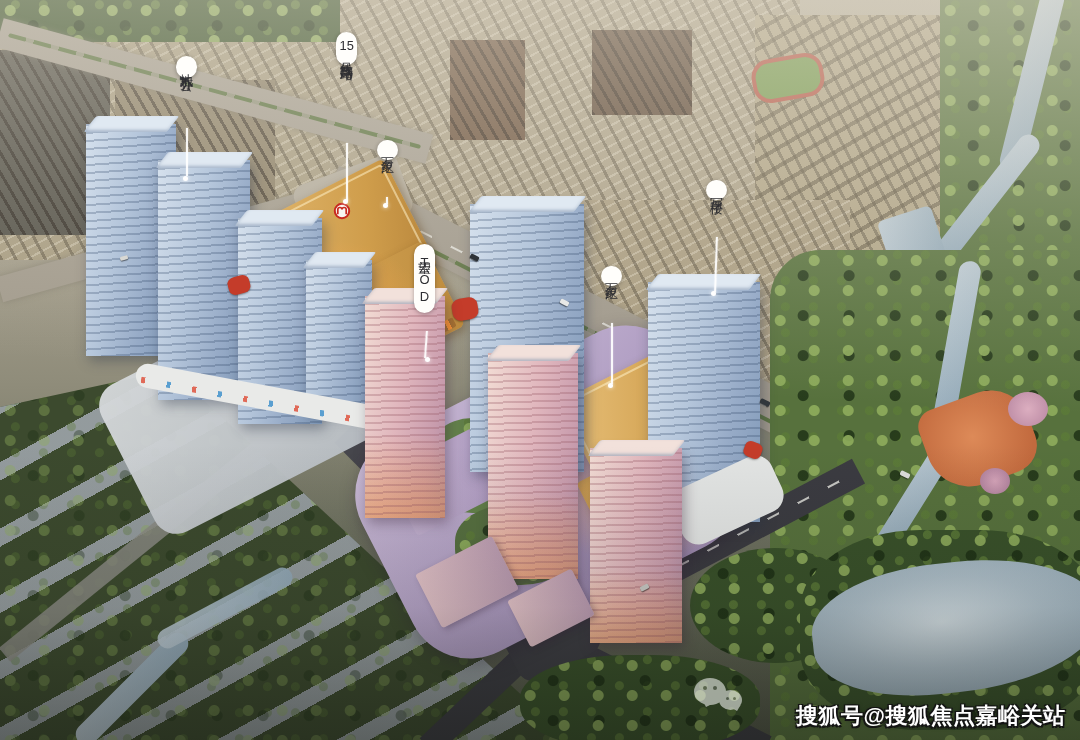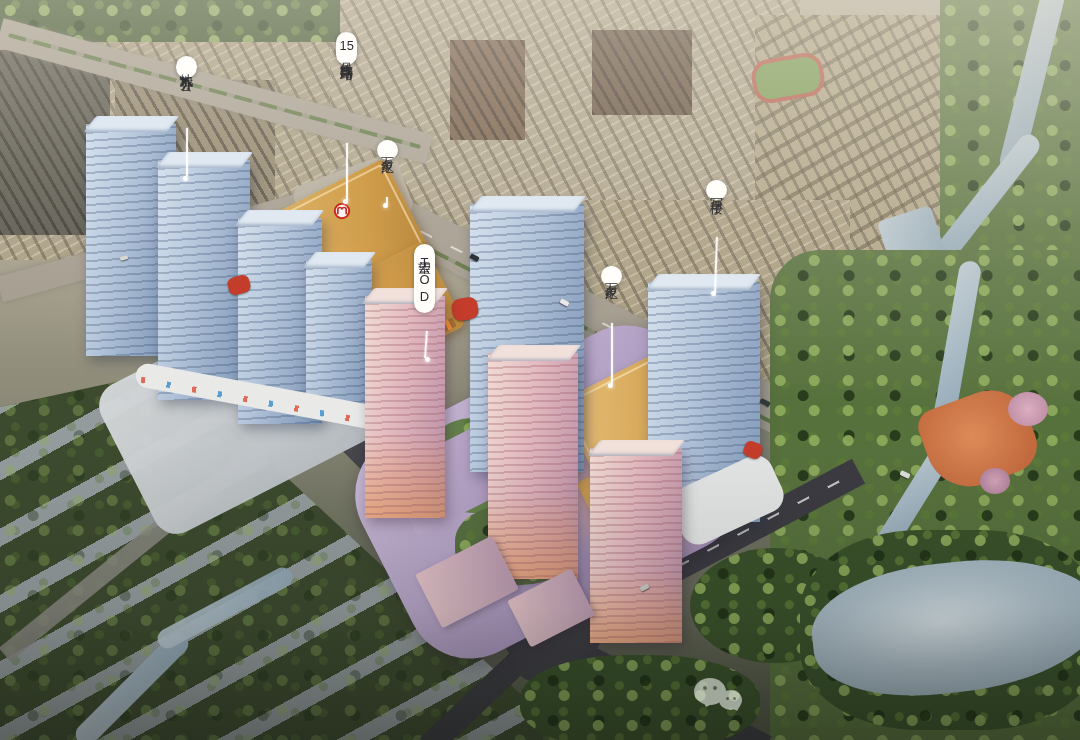--- a/index.html
+++ b/index.html
@@ -236,14 +236,15 @@
   <div class="wcwrap">
     <div class="wcb" style="left:0;top:2px;width:32px;height:27px;"></div>
     <div class="wct" style="left:6px;top:25px;transform:rotate(18deg);"></div>
     <div class="wce" style="left:9px;top:10px;width:4px;height:4px;"></div>
     <div class="wce" style="left:19px;top:10px;width:4px;height:4px;"></div>
     <div class="wcb" style="left:25px;top:14px;width:23px;height:20px;"></div>
     <div class="wct" style="left:38px;top:30px;border-width:5px;transform:rotate(-14deg);"></div>
     <div class="wce" style="left:32px;top:21px;width:3px;height:3px;"></div>
     <div class="wce" style="left:39px;top:21px;width:3px;height:3px;"></div>
   </div>
+  <div class="wm2">搜狐号@搜狐焦点嘉峪关站</div>
 
 </div>
 
 </body></html>

